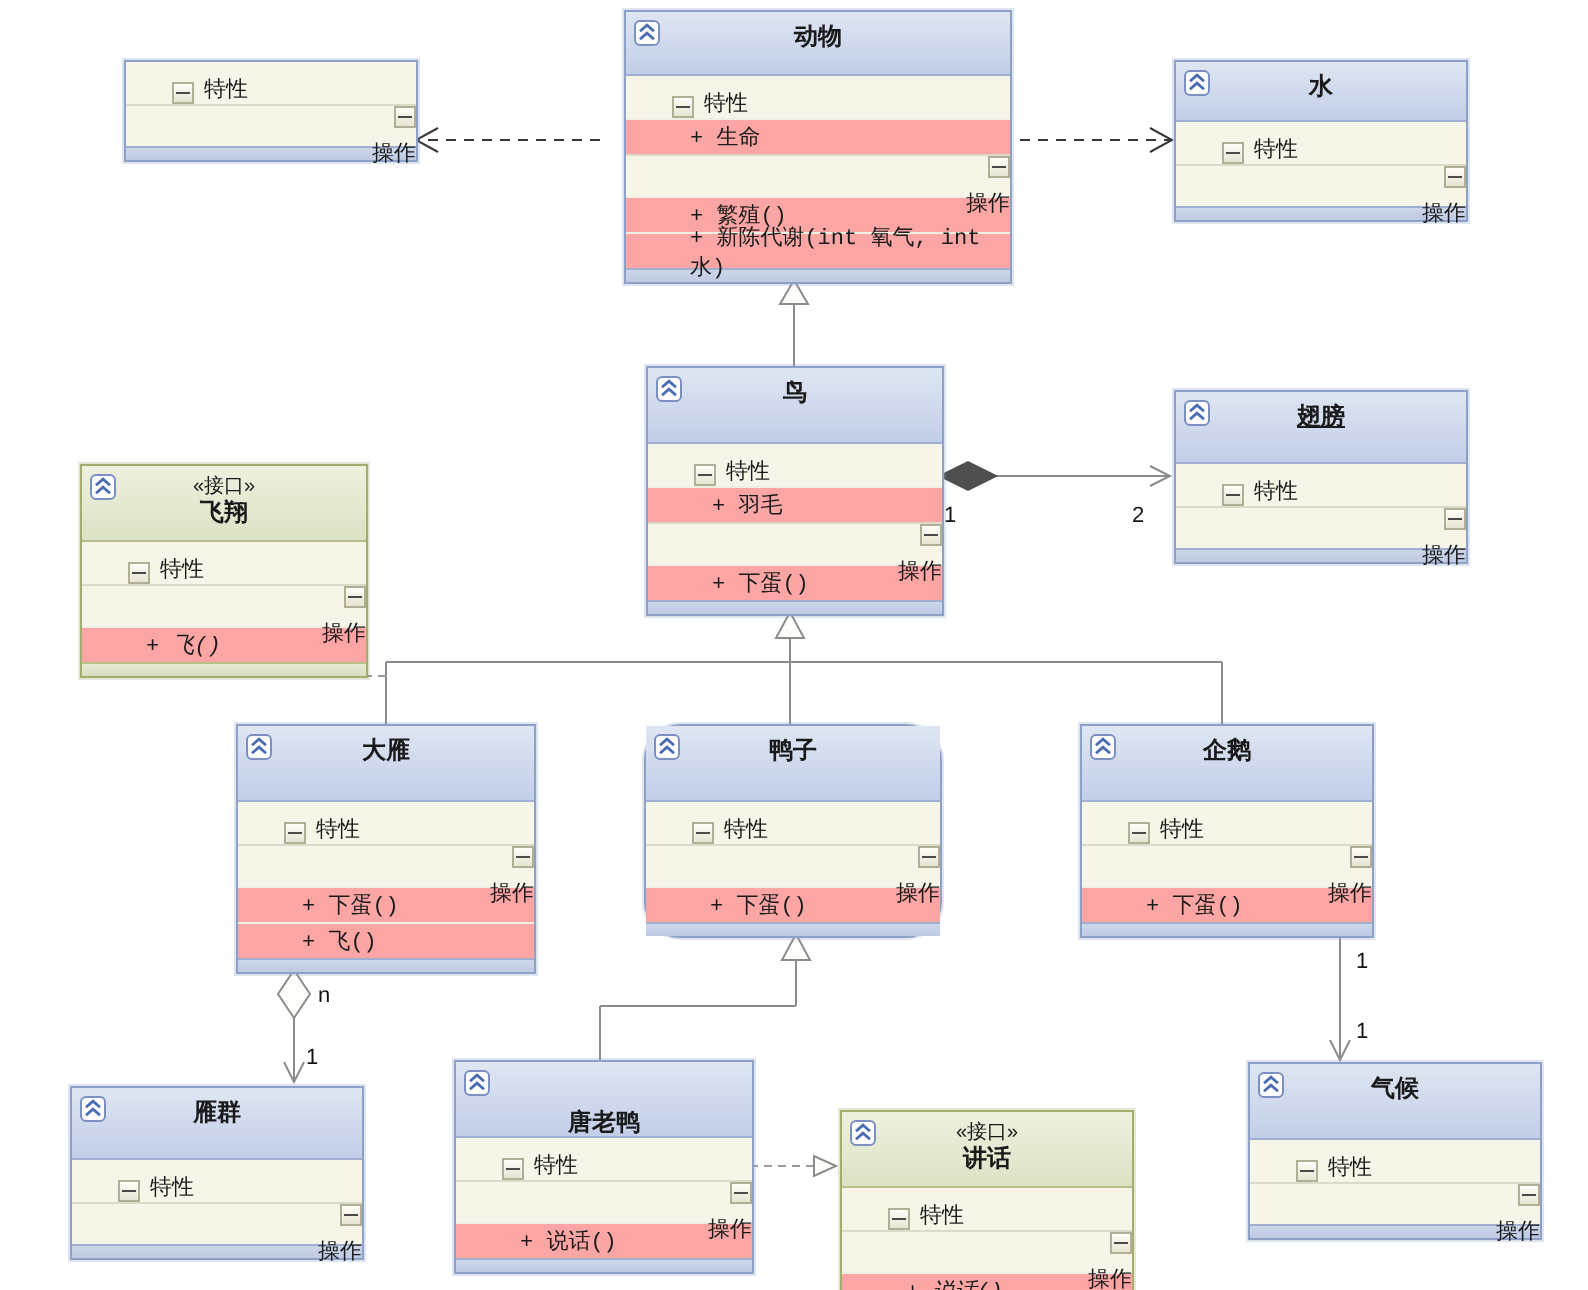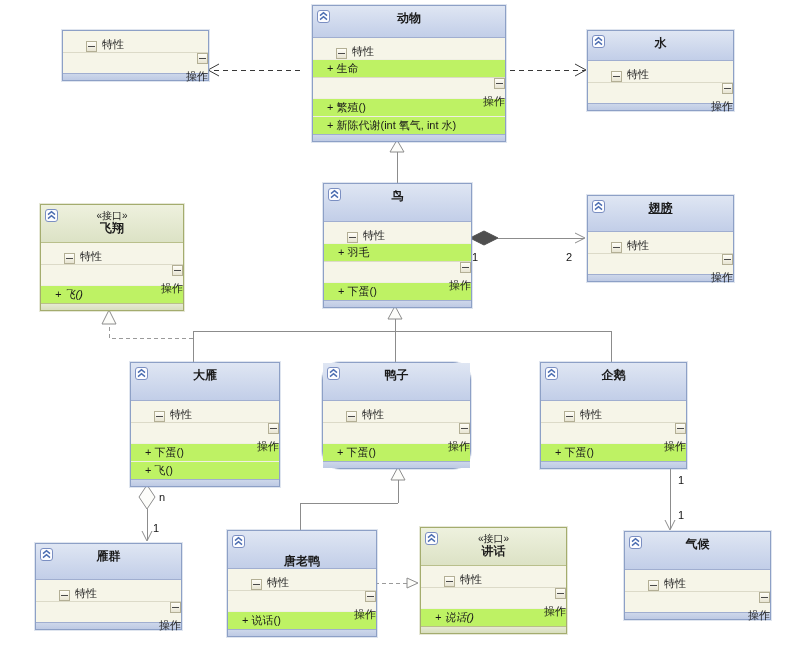--- a/index.html
+++ b/index.html
@@ -5,38 +5,38 @@
   html,body{margin:0;padding:0;background:#fff;}
   #canvas{
     position:relative;width:794px;height:645px;background:#ffffff;
     font-family:"Liberation Sans",sans-serif;overflow:hidden;color:#1a1a1a;
   }
   #wires{position:absolute;left:0;top:0;}
   .uml-class{
     position:absolute;background:#fff;border:1px solid #8da0c6;
     box-shadow:0 0 0 1px rgba(141,160,198,.28);font-size:11px;
   }
-  .uml-class.iface{border-color:#a4ac6e;box-shadow:0 0 0 1px rgba(164,172,110,.28);}
+  .uml-class.iface{border-color:#a4ac6e;box-shadow:0 0 0 1px rgba(164,172,110,.28);margin-top:28px;}
   .uml-title{
     position:relative;background:linear-gradient(#dfe6f3,#c2cee8);
     border-bottom:1px solid #a0aed0;display:flex;flex-direction:column;
     align-items:center;justify-content:flex-start;padding-top:5px;box-sizing:border-box;
   }
   .iface .uml-title{background:linear-gradient(#eef1de,#dce2c5);border-bottom-color:#b9bf8b;}
   .cname{font-weight:bold;font-size:12px;line-height:14px;white-space:nowrap;}
   .stereo{font-size:10px;line-height:11px;white-space:nowrap;}
   .collapse-btn{
     position:absolute;left:4px;top:4px;width:13px;height:13px;background:#fdfdff;
     border:1px solid #7b8fc2;border-radius:3px;box-sizing:border-box;
     display:flex;align-items:center;justify-content:center;cursor:pointer;
   }
   .row{display:flex;align-items:center;box-sizing:border-box;}
   .sec{height:21px;background:#f6f5e8;padding-left:23px;gap:5px;align-items:flex-end;}
   .row + .sec{border-top:1px solid #dcdac8;flex-direction:column;}
-  .mem{height:18px;padding-left:14px;background:#bef264;}
+  .mem{height:18px;padding-left:32px;background:#fca5a5;font-family:Liberation Mono, monospace;}
   .row + .mem{border-top:1px solid #f0efe4;}
   .mem.it{font-style:italic;}
   .minus{
     width:9px;height:9px;box-sizing:content-box;border:1px solid #b3af95;
     background:linear-gradient(#fffef8,#e7e4d2);position:relative;flex:none;cursor:pointer;
   }
   .minus::after{content:"";position:absolute;left:1px;right:1px;top:4px;height:1px;background:#4a4a4a;}
   .strip{height:7px;background:linear-gradient(#cdd7ea,#becae4);border-top:1px solid #a0aed0;box-sizing:border-box;}
   .iface .strip{background:linear-gradient(#e6ead3,#d8debf);border-top-color:#b9bf8b;}
   .lbl{font-size:11px;fill:#141414;font-family:"Liberation Sans",sans-serif;}
@@ -218,21 +218,21 @@
         <span class="minus"></span>
         <span>特性</span>
       </div>
       <div class="row sec">
         <span class="minus"></span>
         <span>操作</span>
       </div>
       <div class="row mem it">+ 飞()</div>
       <div class="strip"></div>
     </div>
-    <div class="uml-class" style="left: 130px; top: 362px; width: 148px;">
+    <div class="uml-class" style="left: 118px; top: 362px; width: 148px;">
       <div class="uml-title" style="height: 38px;">
         <span class="collapse-btn">
           <svg width="11" height="11" viewBox="0 0 11 11" fill="none">
             <polyline points="2,4.6 5.5,1.6 9,4.6" stroke="#4a6cb0" stroke-width="1.4"></polyline>
             <polyline points="2,8.6 5.5,5.6 9,8.6" stroke="#4a6cb0" stroke-width="1.4"></polyline>
           </svg>
         </span>
         <div class="cname">大雁</div>
       </div>
       <div class="row sec">

